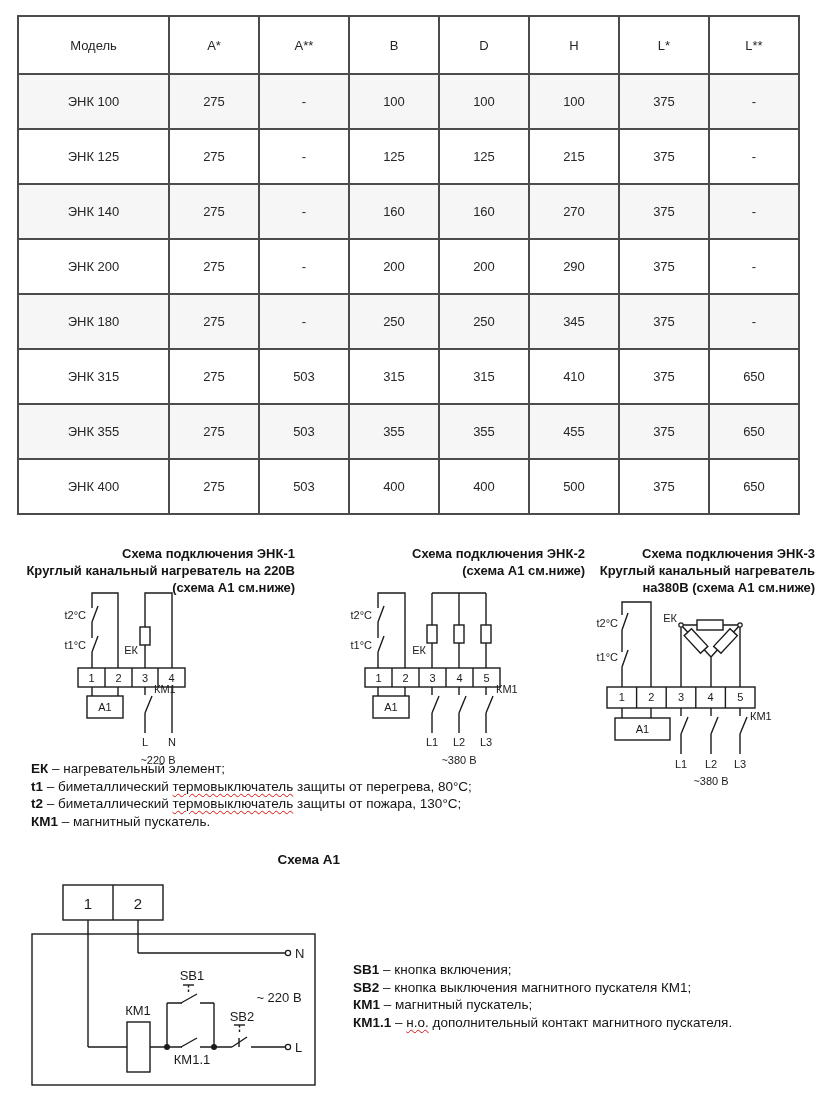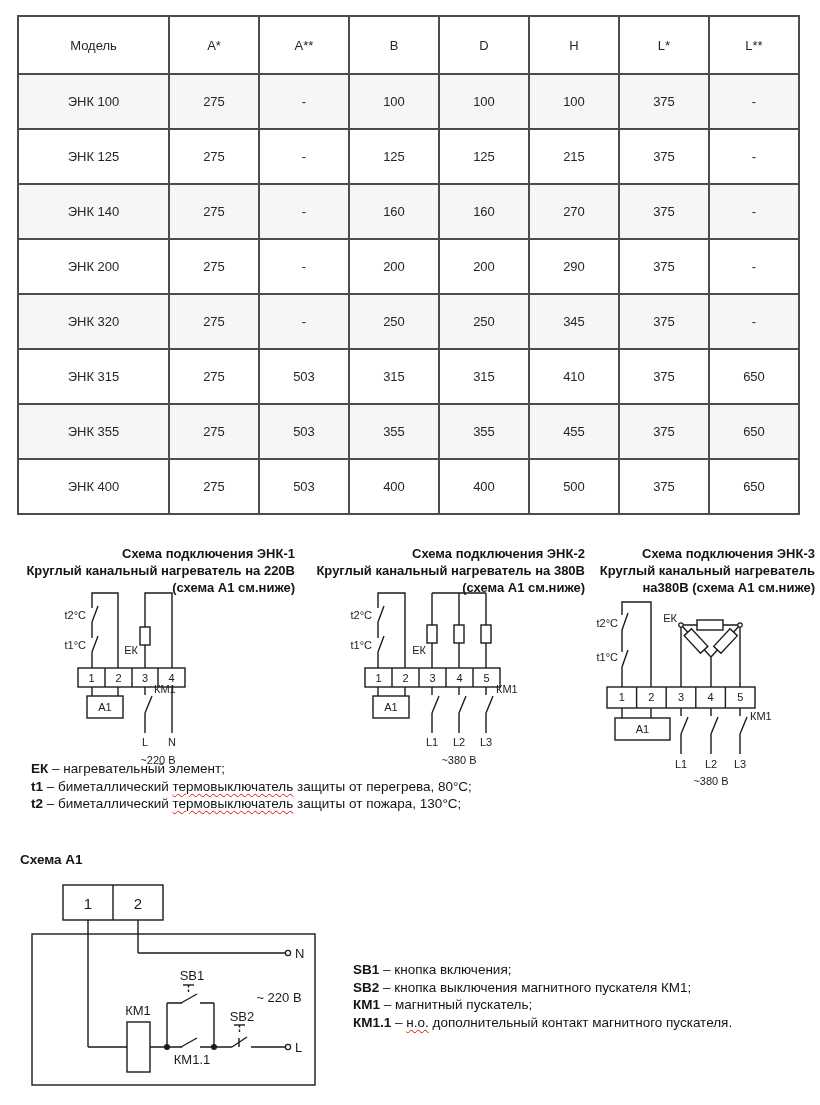--- a/index.html
+++ b/index.html
@@ -34,21 +34,21 @@
   svg.cir text.big { font-size:13px; }
   svg.cir text.num { font-size:15px; text-anchor:middle; }
 
   
   .legend { position:absolute; font-size:13.5px; line-height:17.5px; color:#141414; }
   .legend b { font-weight:700; }
   .misspell { text-decoration-line:underline; text-decoration-style:wavy;
               text-decoration-color:#e01010; text-decoration-thickness:1px;
               text-underline-offset:2px; }
 
-  .a1title { position:absolute; left:20px; top:852px; width:320px; text-align:left;
+  .a1title { position:absolute; left:20px; top:852px; width:320px; text-align:right;
              font-weight:700; font-size:13.5px; color:#141414; }
 </style>
 </head>
 <body>
 
 <div class="page">
 
   <table class="spec">
     <colgroup>
       <col style="width:151px">
@@ -107,21 +107,21 @@
         <td>ЭНК 200</td>
           <td>275</td>
           <td>-</td>
           <td>200</td>
           <td>200</td>
           <td>290</td>
           <td>375</td>
           <td>-</td>
       </tr>
       <tr>
-        <td>ЭНК 320</td>
+        <td>ЭНК 180</td>
           <td>275</td>
           <td>-</td>
           <td>250</td>
           <td>250</td>
           <td>345</td>
           <td>375</td>
           <td>-</td>
       </tr>
       <tr>
         <td>ЭНК 315</td>
@@ -156,21 +156,20 @@
     </tbody>
   </table>
 
   <div class="dt" style="left:15px;width:280px">
     <div>Схема подключения ЭНК-1</div>
     <div>Круглый канальный нагреватель на 220В</div>
     <div>(схема А1 см.ниже)</div>
   </div>
   <div class="dt" style="left:295px;width:290px">
     <div>Схема подключения ЭНК-2</div>
-    <div>Круглый канальный нагреватель на 380В</div>
     <div>(схема А1 см.ниже)</div>
   </div>
   <div class="dt" style="left:575px;width:240px">
     <div>Схема подключения ЭНК-3</div>
     <div>Круглый канальный нагреватель</div>
     <div>на380В (схема А1 см.ниже)</div>
   </div>
 
   <svg class="cir" style="left:20px;top:588px" width="270" height="180" viewBox="0 0 270 180">
     <g>
@@ -284,20 +283,21 @@
     <text class="tm" x="96" y="180">L1</text>
     <text class="tm" x="126" y="180">L2</text>
     <text class="tm" x="155" y="180">L3</text>
     <text class="tm" x="126" y="197">~380 В</text>
   </svg>
 
   <div class="legend" style="left:31px;top:760px">
     <div><b>ЕК</b><span> – нагревательный элемент;</span><span class="misspell"></span><span></span></div>
     <div><b>t1</b><span> – биметаллический </span><span class="misspell">термовыключатель</span><span> защиты от перегрева, 80°С;</span></div>
     <div><b>t2</b><span> – биметаллический </span><span class="misspell">термовыключатель</span><span> защиты от пожара, 130°С;</span></div>
+    <div><b>КМ1</b><span> – магнитный пускатель.</span><span class="misspell"></span><span></span></div>
   </div>
 
   <div class="a1title">Схема А1</div>
 
   <svg class="cir" style="left:20px;top:875px" width="320" height="215" viewBox="0 0 320 215">
     <rect x="12" y="59" width="283" height="151"></rect>
     <g>
       <rect x="43" y="10" width="100" height="35"></rect>
       <path d="M93,10 L93,45"></path>
     </g>

